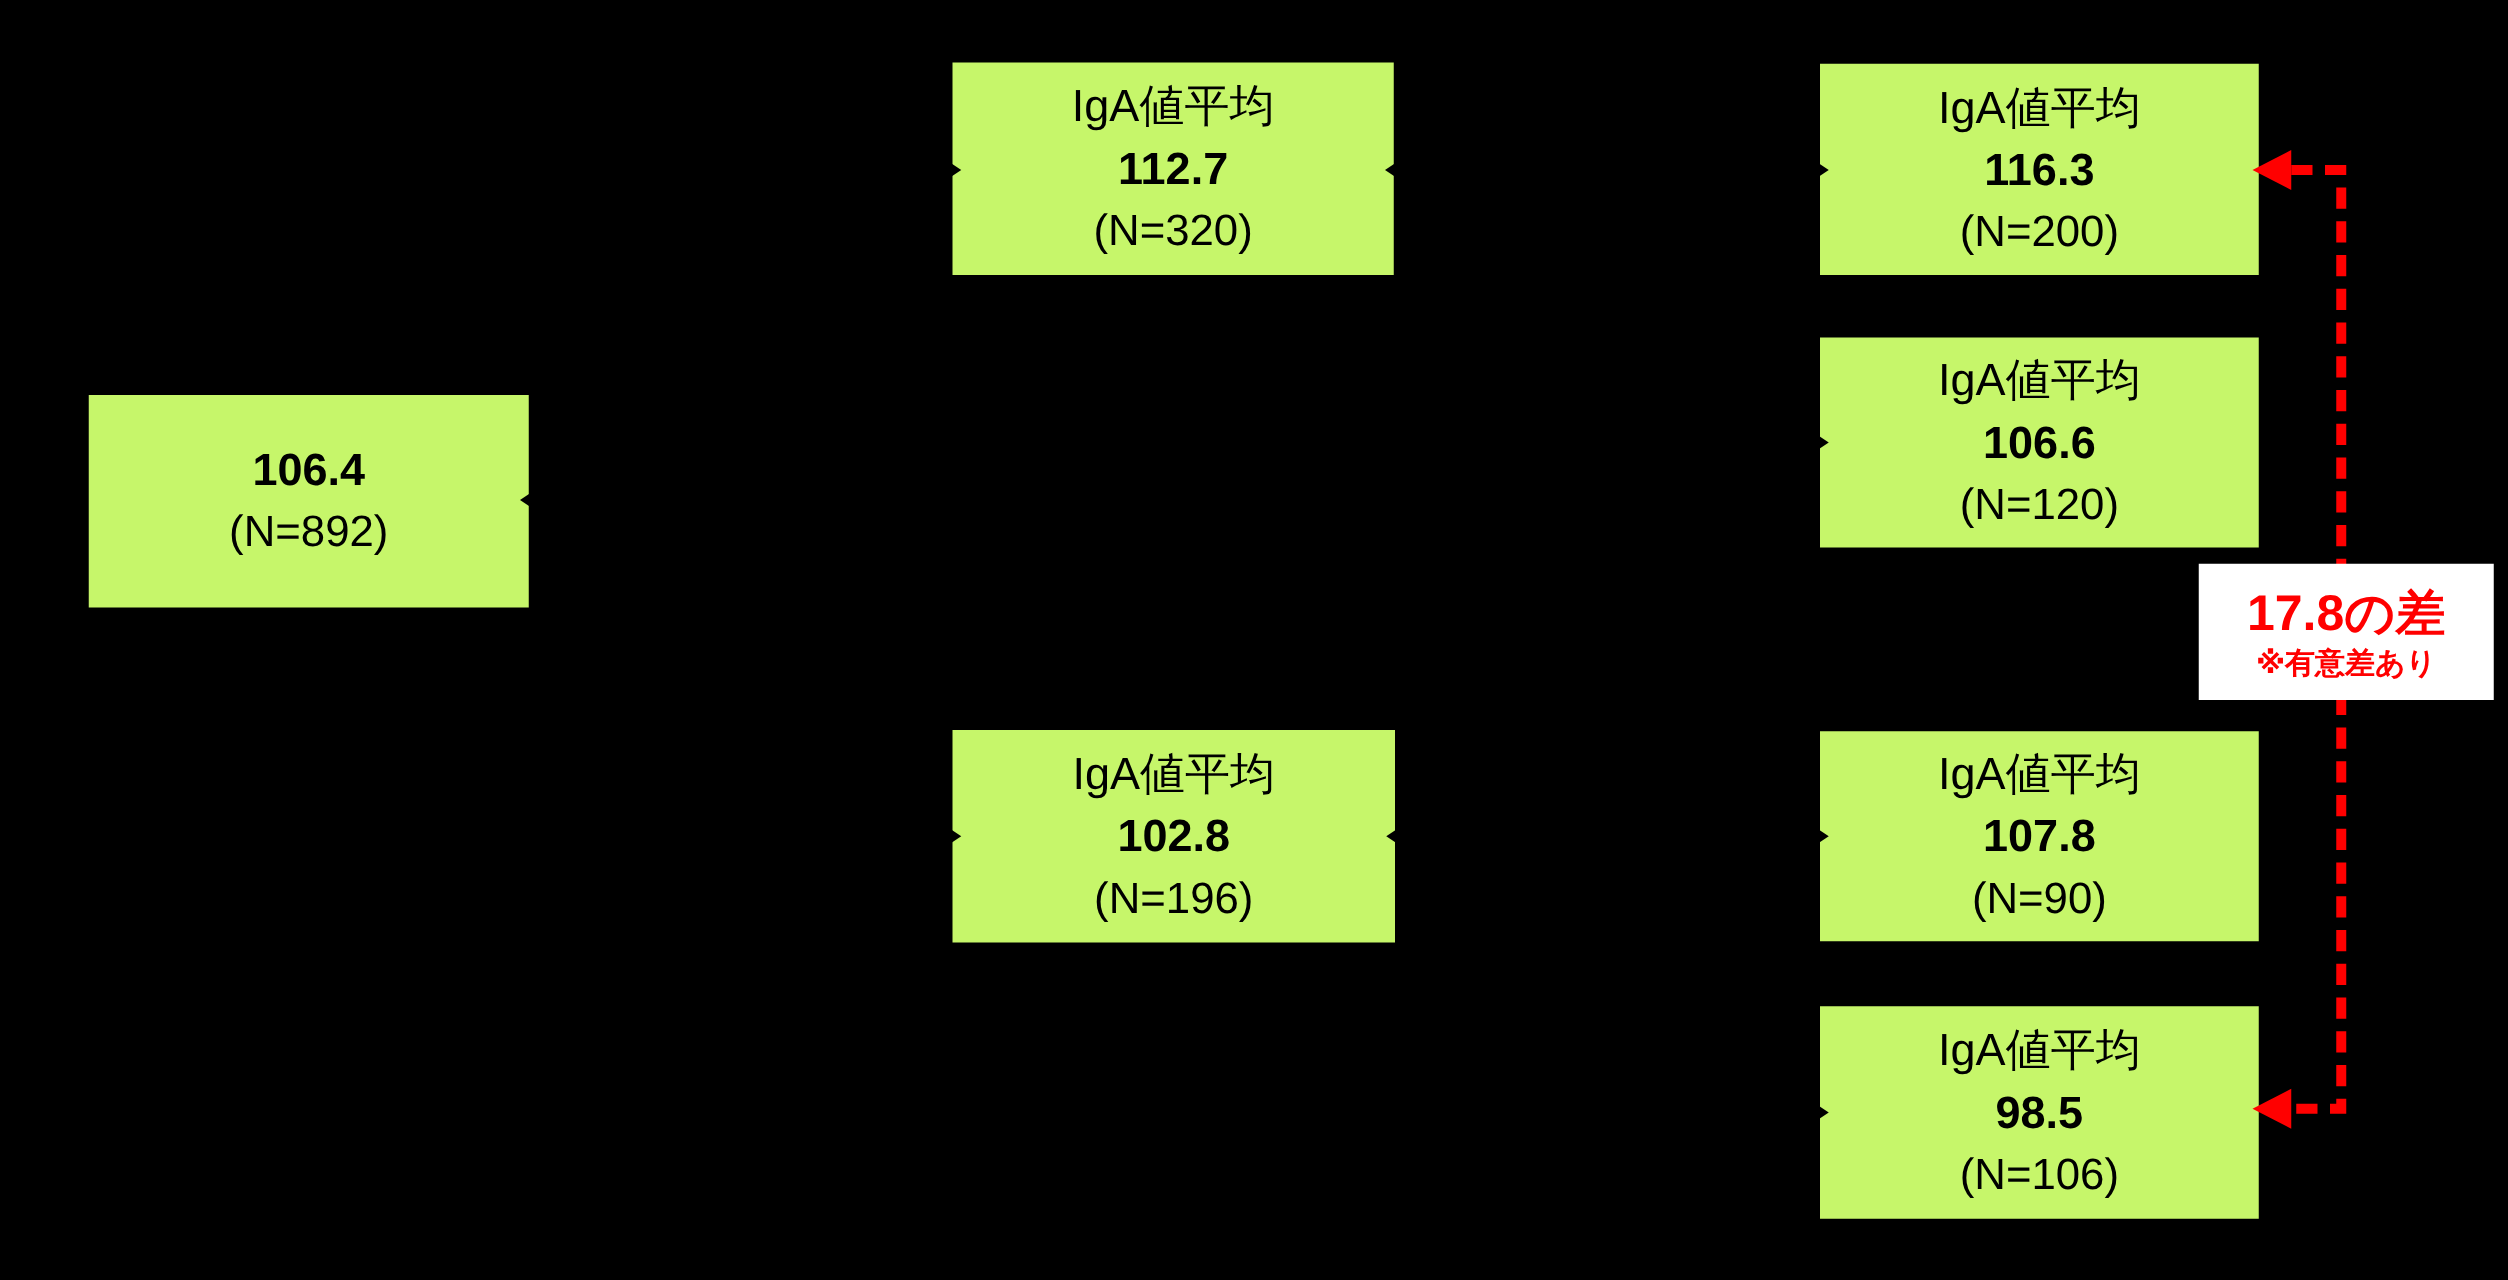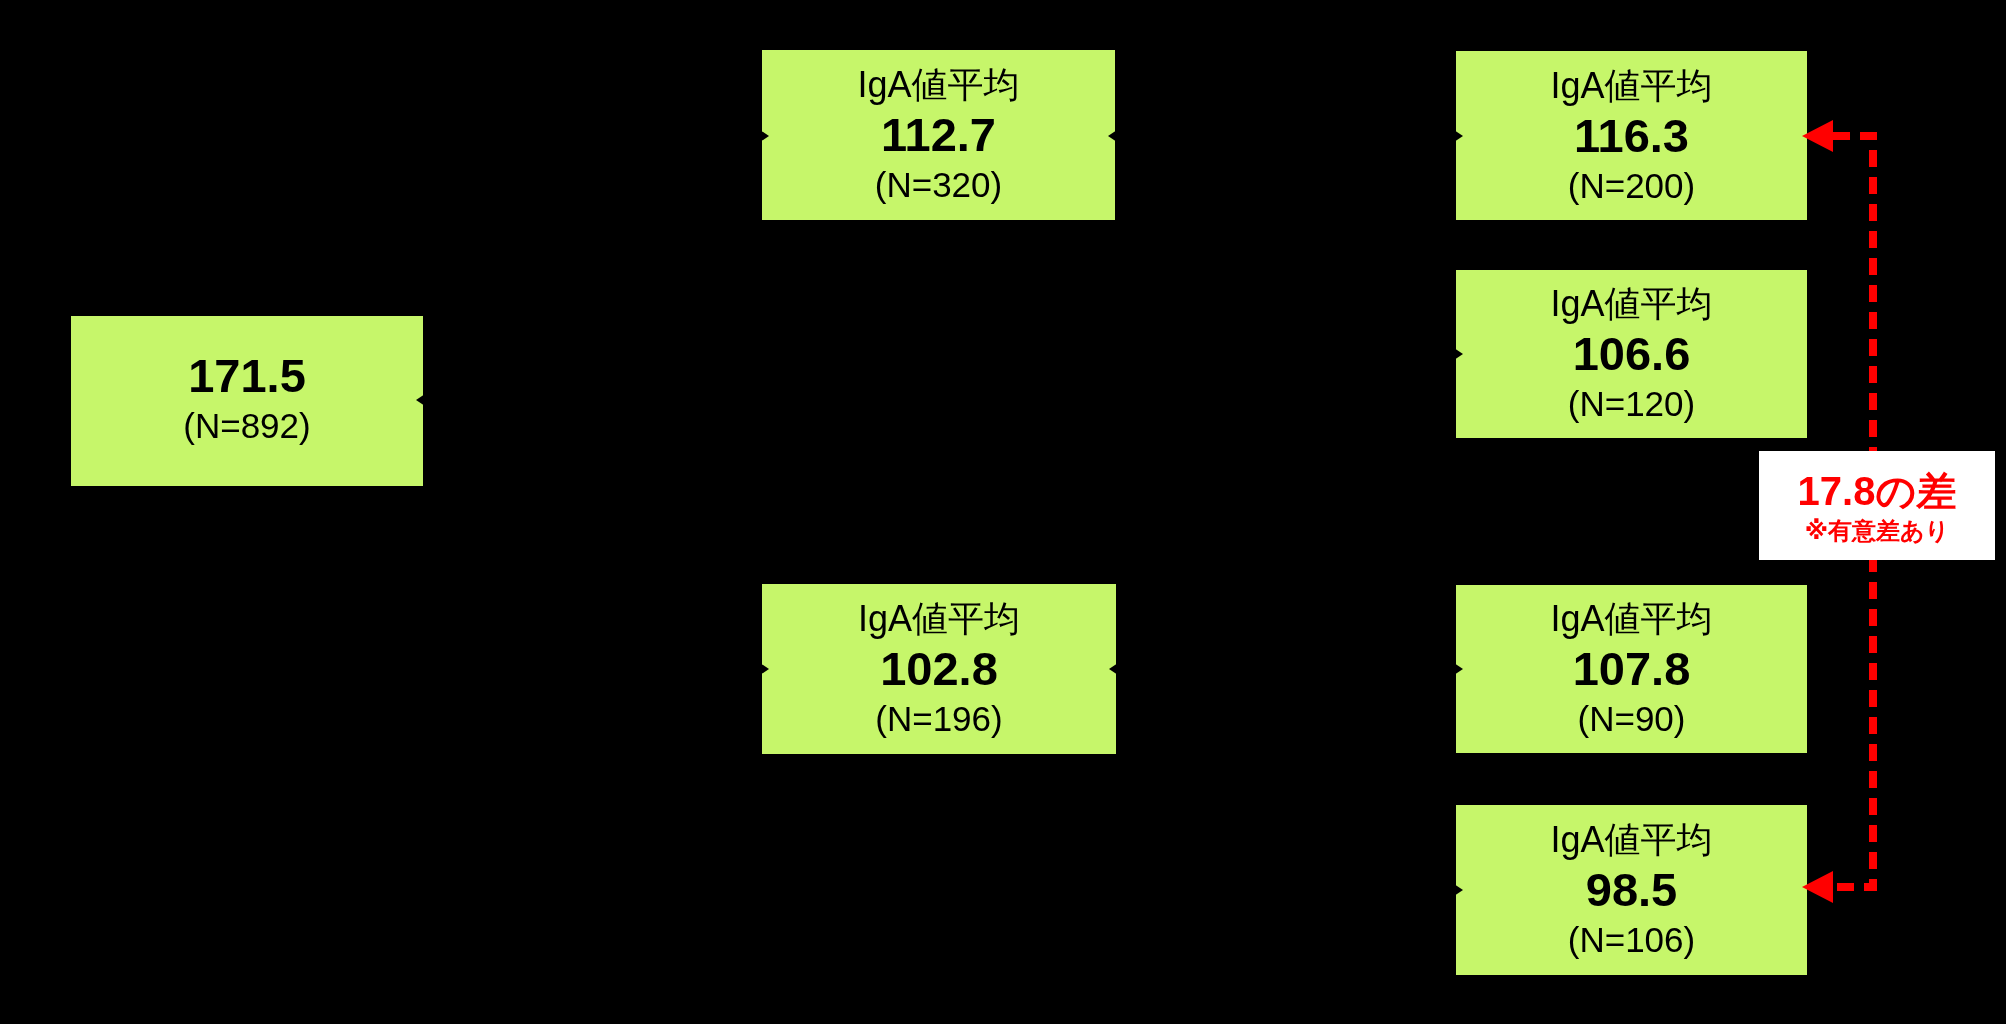--- a/index.html
+++ b/index.html
@@ -26,21 +26,21 @@
     text-align: center;
     z-index: 1;
   }
   .node .box-title {
     font-size: 36px;
     line-height: 50px;
     font-weight: 400;
     white-space: nowrap;
   }
   .node .box-value {
-    font-size: 47px;
+    font-size: 36px;
     line-height: 50px;
     font-weight: 700;
     white-space: nowrap;
   }
   .node .box-n {
     font-size: 35px;
     line-height: 50px;
     font-weight: 400;
     white-space: nowrap;
     text-align: center;
@@ -90,21 +90,21 @@
     font-weight: 700;
     white-space: nowrap;
   }
 </style>
 </head>
 <body>
 
 <div id="canvas">
 
   <div class="node" id="node-overall">
-    <div class="box-value">171.5</div>
+    <div class="box-value">106.4</div>
     <div class="box-n">(N=892)</div>
   </div>
 
   <div class="node" id="node-mid-top">
     <div class="box-title">IgA値平均</div>
     <div class="box-value">112.7</div>
     <div class="box-n">(N=320)</div>
   </div>
 
   <div class="node" id="node-mid-bottom">

